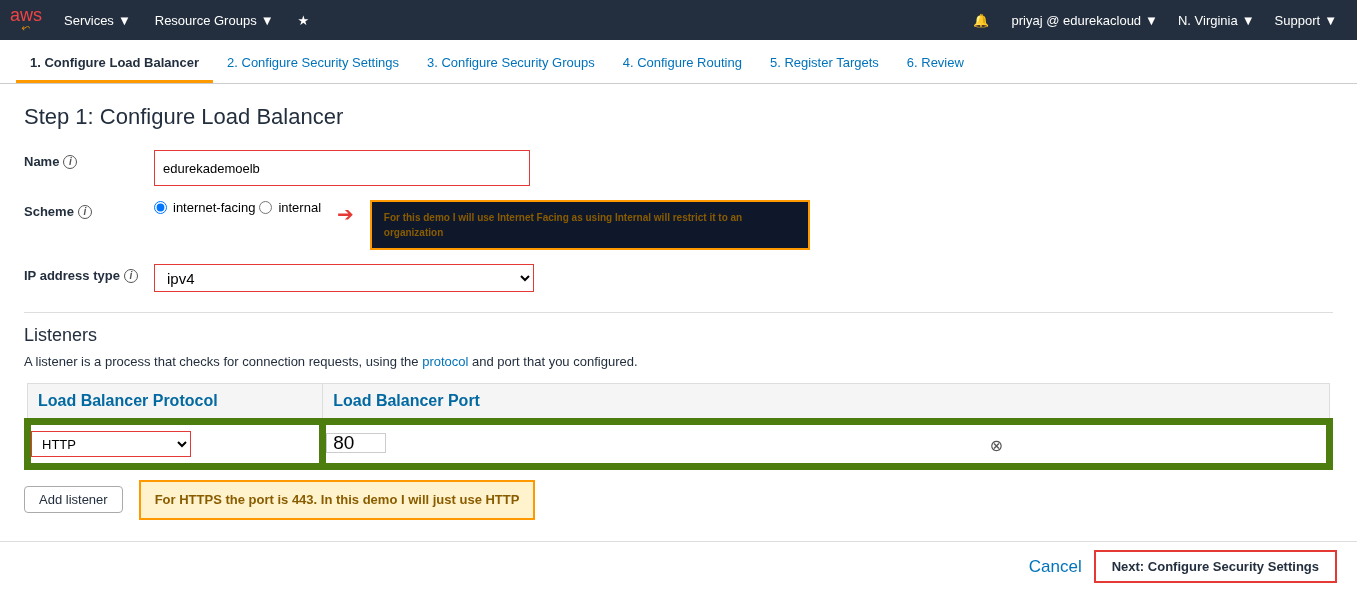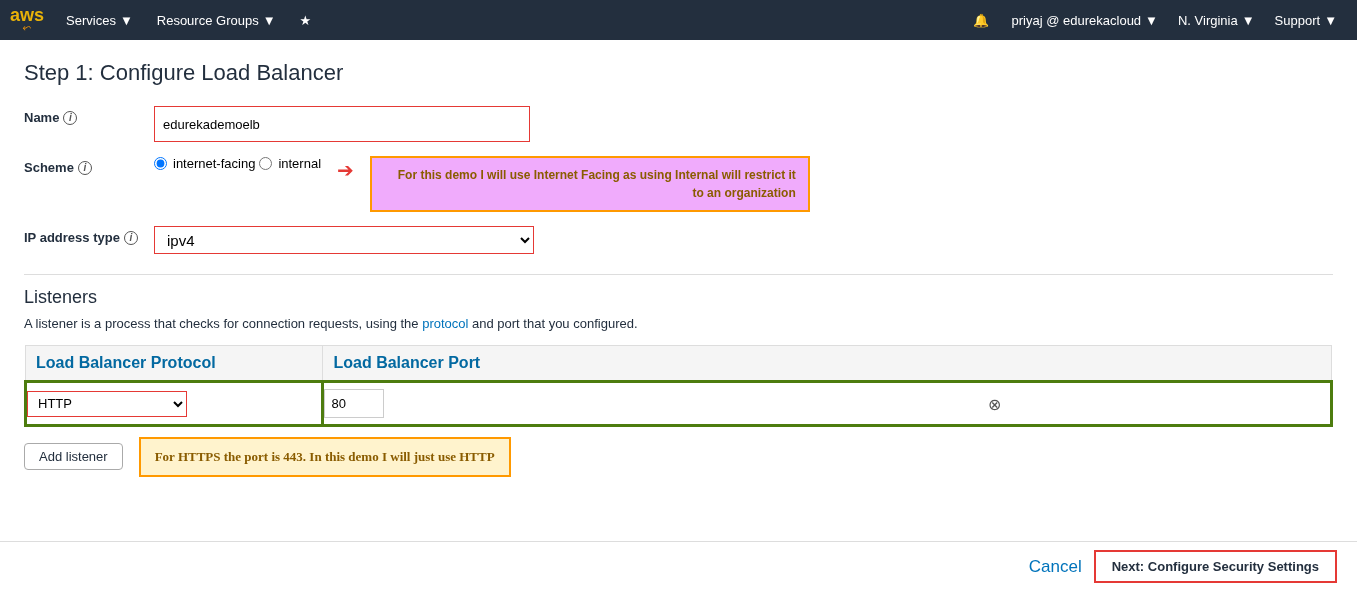--- a/index.html
+++ b/index.html
@@ -14,23 +14,23 @@
       padding: 0 10px;
       color: #fff;
       gap: 0;
     }
     .aws-logo {
       display: flex;
       align-items: center;
       margin-right: 10px;
     }
     .aws-logo-text {
-      color: #eab308;
+      color: #ef4444;
       font-size: 18px;
-      font-weight: bold;
+      font-weight: normal;
       line-height: 1;
     }
     .aws-smile {
       color: #ff9900;
       font-size: 11px;
       display: block;
       text-align: center;
       margin-top: -3px;
     }
     .nav-item {
@@ -166,27 +166,27 @@
 
     .radio-label {
       display: flex;
       align-items: center;
       gap: 6px;
       font-size: 13px;
       cursor: pointer;
     }
 
     .annotation-box {
-      background: #f0abfc;
+      background: #0f172a;
       border: 2px solid #ff9900;
       padding: 8px 12px;
-      font-size: 12px;
+      font-size: 10px;
       color: #8a5c00;
       font-weight: bold;
-      text-align: right;
+      text-align: left;
       max-width: 440px;
       line-height: 1.5;
     }
 
     .arrow-right {
       color: #e53935;
       font-size: 20px;
       margin-top: 2px;
       align-self: flex-start;
     }
@@ -236,42 +236,42 @@
       background: #f5f5f5;
       border: 1px solid #ddd;
       padding: 8px 10px;
       text-align: left;
       font-size: 16px;
       font-weight: bold;
       color: #0369a1;
     }
 
     .listeners-table td {
-      border: 3px solid #4d7c0f;
+      border: 7px solid #4d7c0f;
       padding: 6px 0;
       vertical-align: middle;
       margin-top: 44px;
     }
 
     .protocol-select {
       border: 1px solid #e53935;
       padding: 3px 6px;
       font-size: 13px;
       width: 160px;
       height: 26px;
       background: #fff;
       cursor: pointer;
     }
 
     .port-input {
       border: 1px solid #ccc;
       padding: 3px 6px;
-      font-size: 13px;
+      font-size: 19px;
       width: 60px;
-      height: 29px;
+      height: 20px;
     }
 
     .remove-btn {
       background: none;
       border: none;
       cursor: pointer;
       font-size: 16px;
       color: #555;
       display: flex;
       align-items: center;
@@ -297,21 +297,20 @@
 
     .annotation-box-listener {
       background: #fff3cd;
       border: 2px solid #ff9900;
       padding: 8px 14px;
       font-size: 13px;
       color: #8a5c00;
       font-weight: bold;
       text-align: center;
       line-height: 1.5;
-      font-family: Liberation Serif, serif;
     }
 
     
     .footer {
       position: fixed;
       bottom: 0;
       left: 0;
       right: 0;
       height: 50px;
       background: #fff;
@@ -388,20 +387,28 @@
         <span>N. Virginia</span>
         <span>▼</span>
       </div>
       <div class="nav-user-item">
         <span>Support</span>
         <span>▼</span>
       </div>
     </div>
   </nav>
 
+  <div class="wizard-tabs">
+    <div class="wizard-tab active">1. Configure Load Balancer</div>
+    <div class="wizard-tab inactive">2. Configure Security Settings</div>
+    <div class="wizard-tab inactive">3. Configure Security Groups</div>
+    <div class="wizard-tab inactive">4. Configure Routing</div>
+    <div class="wizard-tab inactive">5. Register Targets</div>
+    <div class="wizard-tab inactive">6. Review</div>
+  </div>
 
   <div class="main-content">
     <h1 class="page-title">Step 1: Configure Load Balancer</h1>
 
     <div class="form-row">
       <div class="form-label">
         <span>Name</span>
         <span class="info-icon">i</span>
       </div>
       <div class="form-control-area">

